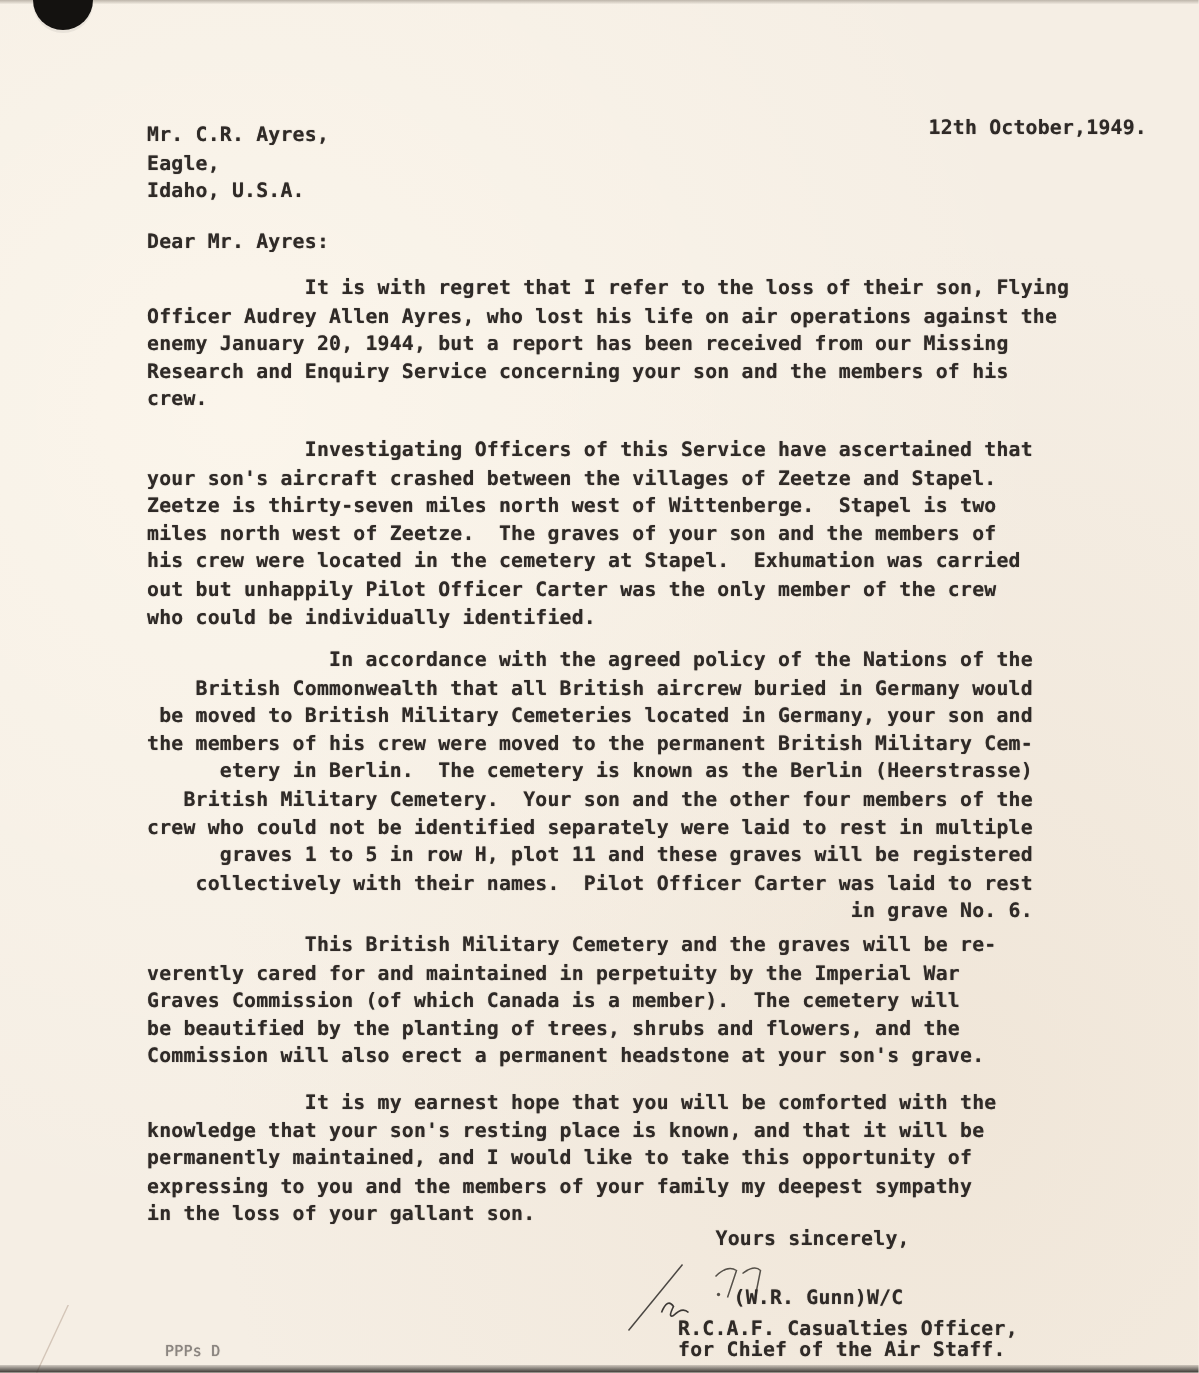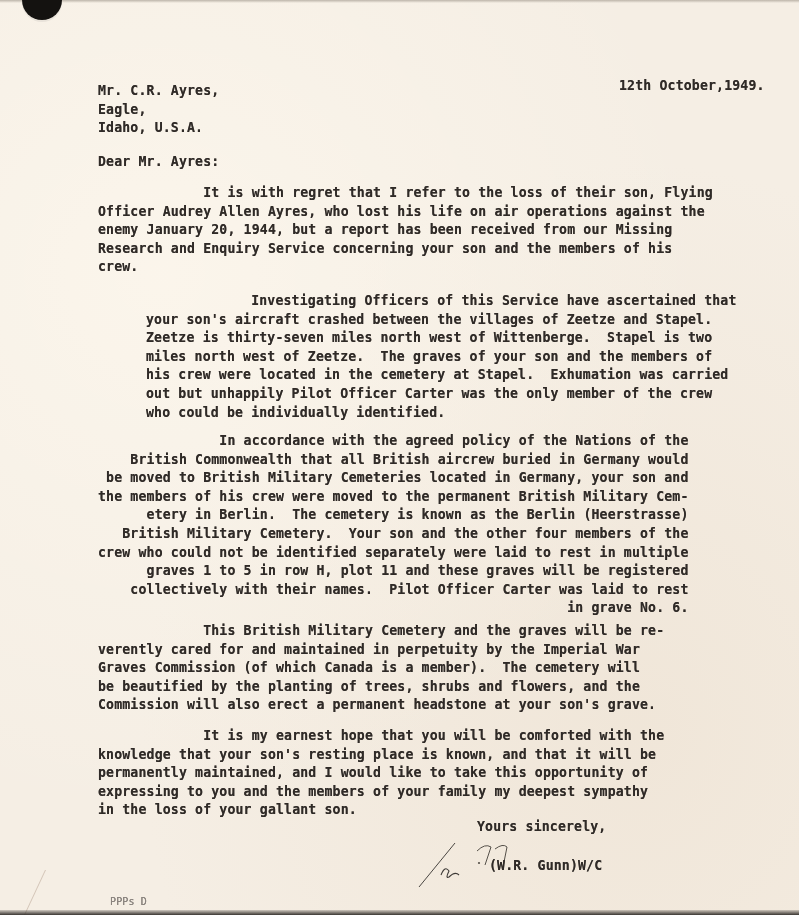--- a/index.html
+++ b/index.html
@@ -59,21 +59,21 @@
       white-space: pre;
       font-weight: bold;
       color: #2f2a27;
       text-shadow: 0 0 0.6px rgba(40,35,30,0.6);
     }
     .address { left: 98px; top: 82px; }
     .date { left: 619px; top: 77px; }
     .salutation { left: 98px; top: 153px; }
     .para { left: 98px; }
     .para1 { top: 184px; }
-    .para2 { top: 292px; margin-left: 48px; }
+    .para2 { top: 292px; }
     .para3 { top: 432px; text-align: right; }
     .para4 { top: 622px; }
     .para5 { top: 727px; }
     .closing { left: 477px; top: 818px; text-align: center; }
     .sig-name { left: 489px; top: 857px; }
     .sig-title { left: 452px; top: 880px; line-height: 13.5px; }
     .typist-ref {
       left: 110px; top: 893px;
       color: #8b8580;
       font-weight: normal;
@@ -145,17 +145,19 @@
     <path d="M4 52 L40 8" stroke="#4a4642" stroke-width="1" fill="none"></path>
 
     <path d="M26 40 Q30 30 34 36 Q30 44 34 42 Q40 36 44 40" stroke="#3d3936" stroke-width="1.1" fill="none"></path>
 
     <path d="M62 16 Q70 8 76 12 L70 30" stroke="#555049" stroke-width="1" fill="none"></path>
     <path d="M80 14 Q88 8 92 12 L88 32" stroke="#555049" stroke-width="1" fill="none"></path>
     <circle cx="64" cy="28" r="1.1" fill="#555049"></circle>
   </svg>
 
   <div class="tw sig-name">(W.R. Gunn)W/C</div>
+  <div class="tw sig-title"><span>R.C.A.F. Casualties Officer,</span>
+<span>for Chief of the Air Staff.</span></div>
 
   <div class="tw typist-ref">PPPs D</div>
 
   <div class="bottom-edge"></div>
 </div>
 
 </body></html>

